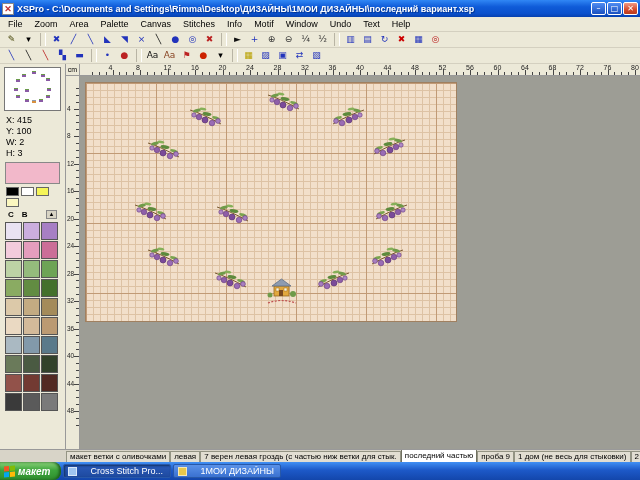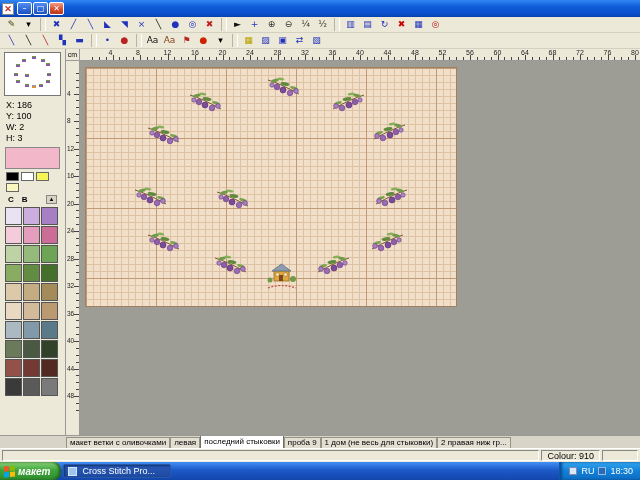--- a/index.html
+++ b/index.html
@@ -77,41 +77,56 @@
   
   .taskbar{height:18px;flex:0 0 18px;background:linear-gradient(to bottom,#4190f4,#1d59c8 45%,#1346ab);display:flex;align-items:stretch;overflow:hidden;}
   .start-button{display:flex;align-items:center;gap:3px;background:linear-gradient(to bottom,#8ed47c,#3da53c 45%,#2f8f2e);color:#fff;font-weight:bold;font-style:italic;font-size:10px;border:none;border-radius:0 8px 8px 0;padding:0 11px 0 4px;box-shadow:inset -2px 0 3px #1a5c1a;cursor:default;}
   .win-logo{width:11px;height:11px;display:grid;grid-template-columns:5px 5px;grid-template-rows:5px 5px;gap:1px;transform:skewY(-6deg);}
   .win-logo i{display:block;}
   .win-logo i:nth-child(1){background:#f35325;}
   .win-logo i:nth-child(2){background:#81bc06;}
   .win-logo i:nth-child(3){background:#05a6f0;}
   .win-logo i:nth-child(4){background:#ffba08;}
   .taskbar-tasks{display:flex;flex:1;overflow:hidden;padding:0 1px;}
-  .task-button{flex:0 1 108px;margin:2px 1px;background:linear-gradient(#5a91e8,#3a71d0);border:1px solid #2858a8;border-radius:2px;color:#fff;font-size:9px;display:flex;align-items:center;gap:5px;padding:0 4px;overflow:hidden;white-space:nowrap;cursor:default;}
+  .task-button{flex:0 1 108px;margin:2px 1px;background:linear-gradient(#5a91e8,#3a71d0);border:1px solid #2858a8;border-radius:2px;color:#fff;font-size:9px;display:flex;align-items:center;gap:13px;padding:0 4px;overflow:hidden;white-space:nowrap;cursor:default;}
   .task-button.active{background:linear-gradient(#2a5ab8,#1e4aa0);box-shadow:inset 1px 1px 2px #123468;}
   .task-icon{width:9px;height:9px;flex:0 0 9px;border:1px solid rgba(255,255,255,.6);}
   .task-label{overflow:hidden;text-overflow:ellipsis;}
   .tray{margin-left:auto;display:flex;align-items:center;gap:4px;background:linear-gradient(to bottom,#35a7f0,#1180d8 50%,#0d6fc4);border-left:1px solid #0a5aa8;box-shadow:inset 2px 0 3px #0a4a90;padding:0 7px 0 9px;color:#fff;font-size:9px;}
   .tray-icon{width:8px;height:8px;display:inline-block;}
 </style>
 </head>
 <body>
 
 <div class="screen">
 
   <div class="titlebar">
     <span class="app-icon">✕</span>
+    <span class="title-text">XSPro - C:\Documents and Settings\Rimma\Desktop\ДИЗАЙНЫ\1МОИ ДИЗАЙНЫ\последний вариант.xsp</span>
     <span class="win-btns">
       <button class="win-btn">–</button>
       <button class="win-btn">□</button>
       <button class="win-btn close">✕</button>
     </span>
   </div>
 
+  <div class="menubar">
+      <span class="menu-item">File</span>
+      <span class="menu-item">Zoom</span>
+      <span class="menu-item">Area</span>
+      <span class="menu-item">Palette</span>
+      <span class="menu-item">Canvas</span>
+      <span class="menu-item">Stitches</span>
+      <span class="menu-item">Info</span>
+      <span class="menu-item">Motif</span>
+      <span class="menu-item">Window</span>
+      <span class="menu-item">Undo</span>
+      <span class="menu-item">Text</span>
+      <span class="menu-item">Help</span>
+    </div>
 
   <div class="toolbar">
       <button class="tb-btn" style="color: rgb(64, 64, 0);">✎</button>
       <button class="tb-btn" style="color: rgb(0, 0, 0);">▾</button>
       <span class="tb-sep"></span>
       <button class="tb-btn" style="color: rgb(34, 51, 187);">✖</button>
       <button class="tb-btn" style="color: rgb(34, 51, 187);">╱</button>
       <button class="tb-btn" style="color: rgb(34, 51, 187);">╲</button>
       <button class="tb-btn" style="color: rgb(34, 51, 187);">◣</button>
       <button class="tb-btn" style="color: rgb(34, 51, 187);">◥</button>
@@ -170,21 +185,21 @@
           <span class="pv-dot" style="left: 9.345px; top: 20.29px;"></span>
           <span class="pv-dot" style="left: 20.415px; top: 20.6px;"></span>
           <span class="pv-dot" style="left: 41.745px; top: 20.29px;"></span>
           <span class="pv-dot" style="left: 11.1px; top: 27.265px;"></span>
           <span class="pv-dot" style="left: 41.205px; top: 27.265px;"></span>
           <span class="pv-dot" style="left: 20.145px; top: 30.83px;"></span>
           <span class="pv-dot" style="left: 33.915px; top: 30.83px;"></span>
           <span class="pv-dot house-dot" style="left: 27.165px; top: 32.07px;"></span>
         </div>
       <div class="coords">
-        <div>X: 186</div>
+        <div>X: 415</div>
         <div>Y: 100</div>
         <div>W: 2</div>
         <div>H: 3</div>
       </div>
       <div class="selected-color" style="background: rgb(242, 184, 202);"></div>
       <div class="quick-swatches">
           <span class="q-swatch" style="background: rgb(0, 0, 0);"></span>
           <span class="q-swatch" style="background: rgb(255, 255, 255);"></span>
           <span class="q-swatch" style="background: rgb(245, 245, 88);"></span>
           <span class="q-swatch" style="background: rgb(251, 247, 192);"></span>
@@ -553,49 +568,43 @@
                 <path d="M3 26 Q 16 21 31 26" stroke="#c05050" stroke-width="1.2" fill="none" stroke-dasharray="2 1.5"></path>
               </svg></div>
           </div>
       </div>
     </div>
   </div>
 
   <div class="tab-bar">
       <span class="tab">макет ветки с оливочками</span>
       <span class="tab">левая</span>
-      <span class="tab active">последний стыковки</span>
+      <span class="tab">7 верен левая гроздь (с частью ниж ветки для стык.</span>
+      <span class="tab active">последний частью</span>
       <span class="tab">проба 9</span>
       <span class="tab">1 дом (не весь для стыковки)</span>
       <span class="tab">2 правая ниж гр...</span>
     </div>
 
-  <div class="status-bar">
-    <span class="status-panel spacer"></span>
-    <span class="status-panel">Colour: 910</span>
-    <span class="status-panel small"></span>
-  </div>
 
   <div class="taskbar">
     <button class="start-button">
       <span class="win-logo">
           <i></i>
           <i></i>
           <i></i>
           <i></i>
         </span>
       <span>макет</span>
     </button>
     <div class="taskbar-tasks">
         <button class="task-button active">
           <span class="task-icon" style="background: rgb(158, 196, 240);"></span>
           <span class="task-label">Cross Stitch Pro...</span>
         </button>
+        <button class="task-button">
+          <span class="task-icon" style="background: rgb(232, 200, 74);"></span>
+          <span class="task-label">1МОИ ДИЗАЙНЫ</span>
+        </button>
       </div>
-    <div class="tray">
-      <span class="tray-icon" style="background:#d8e8f8;border:1px solid #88a;"></span>
-      <span>RU</span>
-      <span class="tray-icon" style="background:#2a6ab8;border:1px solid #9bd;"></span>
-      <span>18:30</span>
-    </div>
   </div>
 
 </div>
 
 </body></html>

